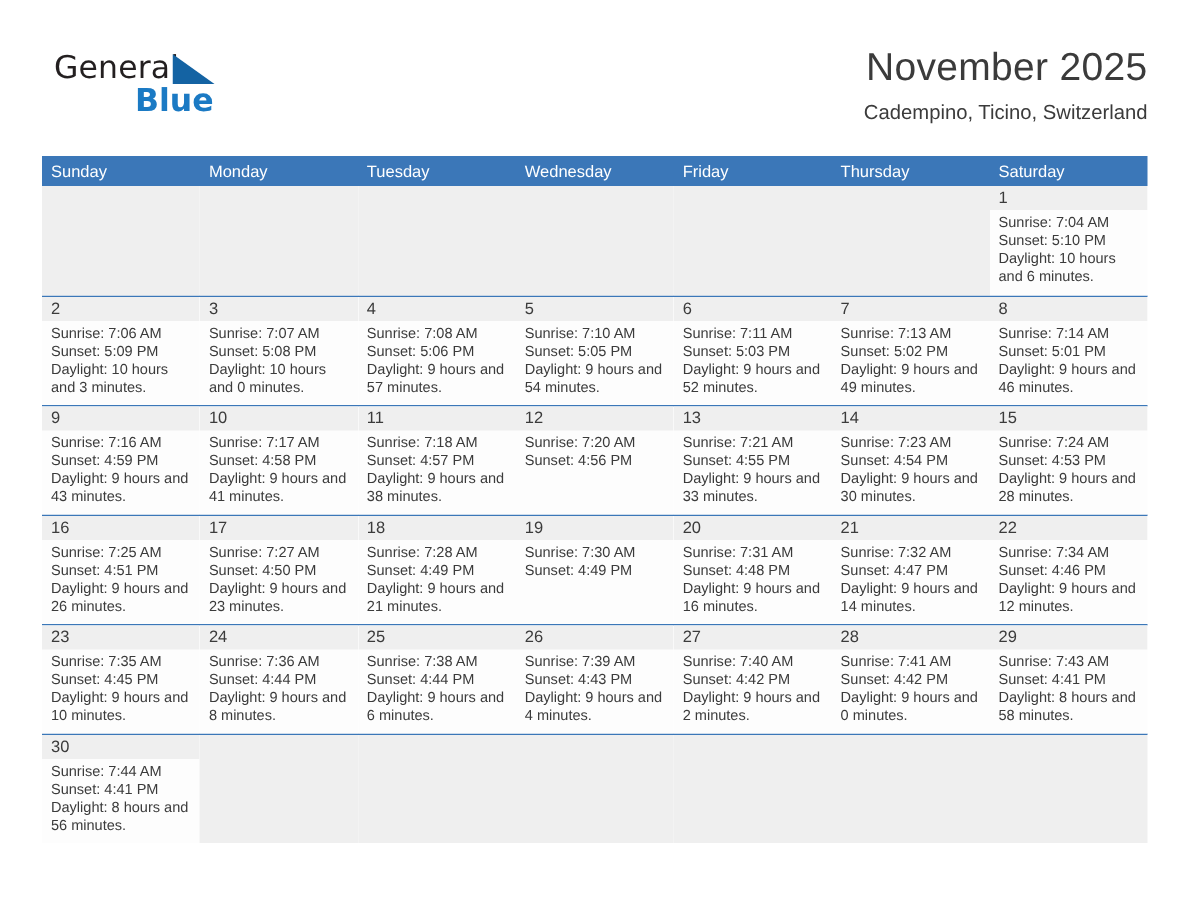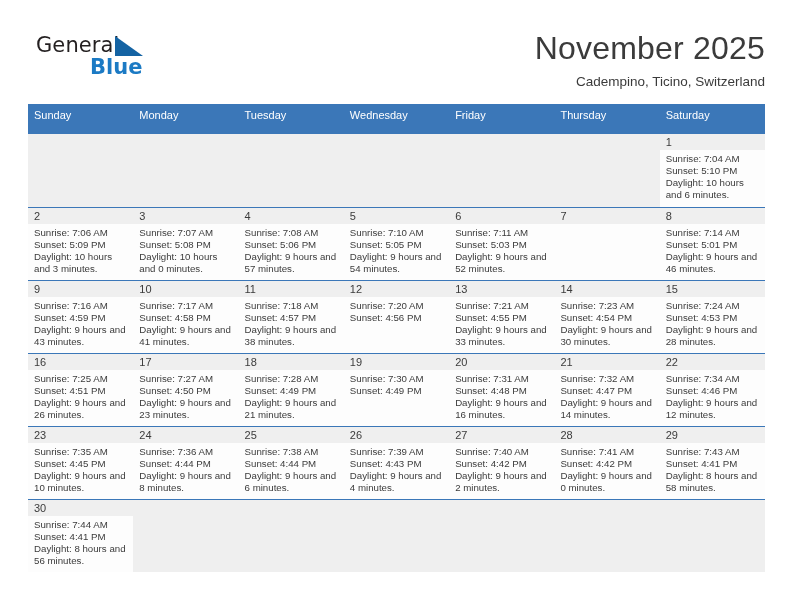--- a/index.html
+++ b/index.html
@@ -66,21 +66,21 @@
     height: 22px;
   }
 
   .title-block {
     position: absolute;
     right: 0;
     top: 0;
     text-align: right;
   }
   .cal-title {
-    font-size: 32px;
+    font-size: 26px;
     font-weight: 400;
     color: #3b3b3b;
     line-height: 1.15;
     letter-spacing: 0.2px;
     white-space: nowrap;
   }
   .cal-subtitle {
     margin-top: 7px;
     font-size: 13.5px;
     font-weight: 400;
@@ -92,21 +92,21 @@
   
   .calendar {
     position: absolute;
     left: 28px;
     top: 104px;
     width: 737px;
   }
   .weekday-row {
     display: flex;
     background: #3b77b8;
-    height: 30px;
+    height: 20px;
   }
   .weekday {
     flex: 1 1 0;
     min-width: 0;
     color: #ffffff;
     font-size: 11px;
     line-height: 22px;
     padding-left: 6px;
     box-sizing: border-box;
     white-space: nowrap;
@@ -241,20 +241,25 @@
           <div class="day-cell">
             <div class="day-number">6</div>
             <div class="day-info">
               <div class="sunrise">Sunrise: 7:11 AM</div>
               <div class="sunset">Sunset: 5:03 PM</div>
               <div class="daylight">Daylight: 9 hours and 52 minutes.</div>
             </div>
           </div>
           <div class="day-cell">
             <div class="day-number">7</div>
+            <div class="day-info">
+              <div class="sunrise">Sunrise: 7:13 AM</div>
+              <div class="sunset">Sunset: 5:02 PM</div>
+              <div class="daylight">Daylight: 9 hours and 49 minutes.</div>
+            </div>
           </div>
           <div class="day-cell">
             <div class="day-number">8</div>
             <div class="day-info">
               <div class="sunrise">Sunrise: 7:14 AM</div>
               <div class="sunset">Sunset: 5:01 PM</div>
               <div class="daylight">Daylight: 9 hours and 46 minutes.</div>
             </div>
           </div>
         </div>

